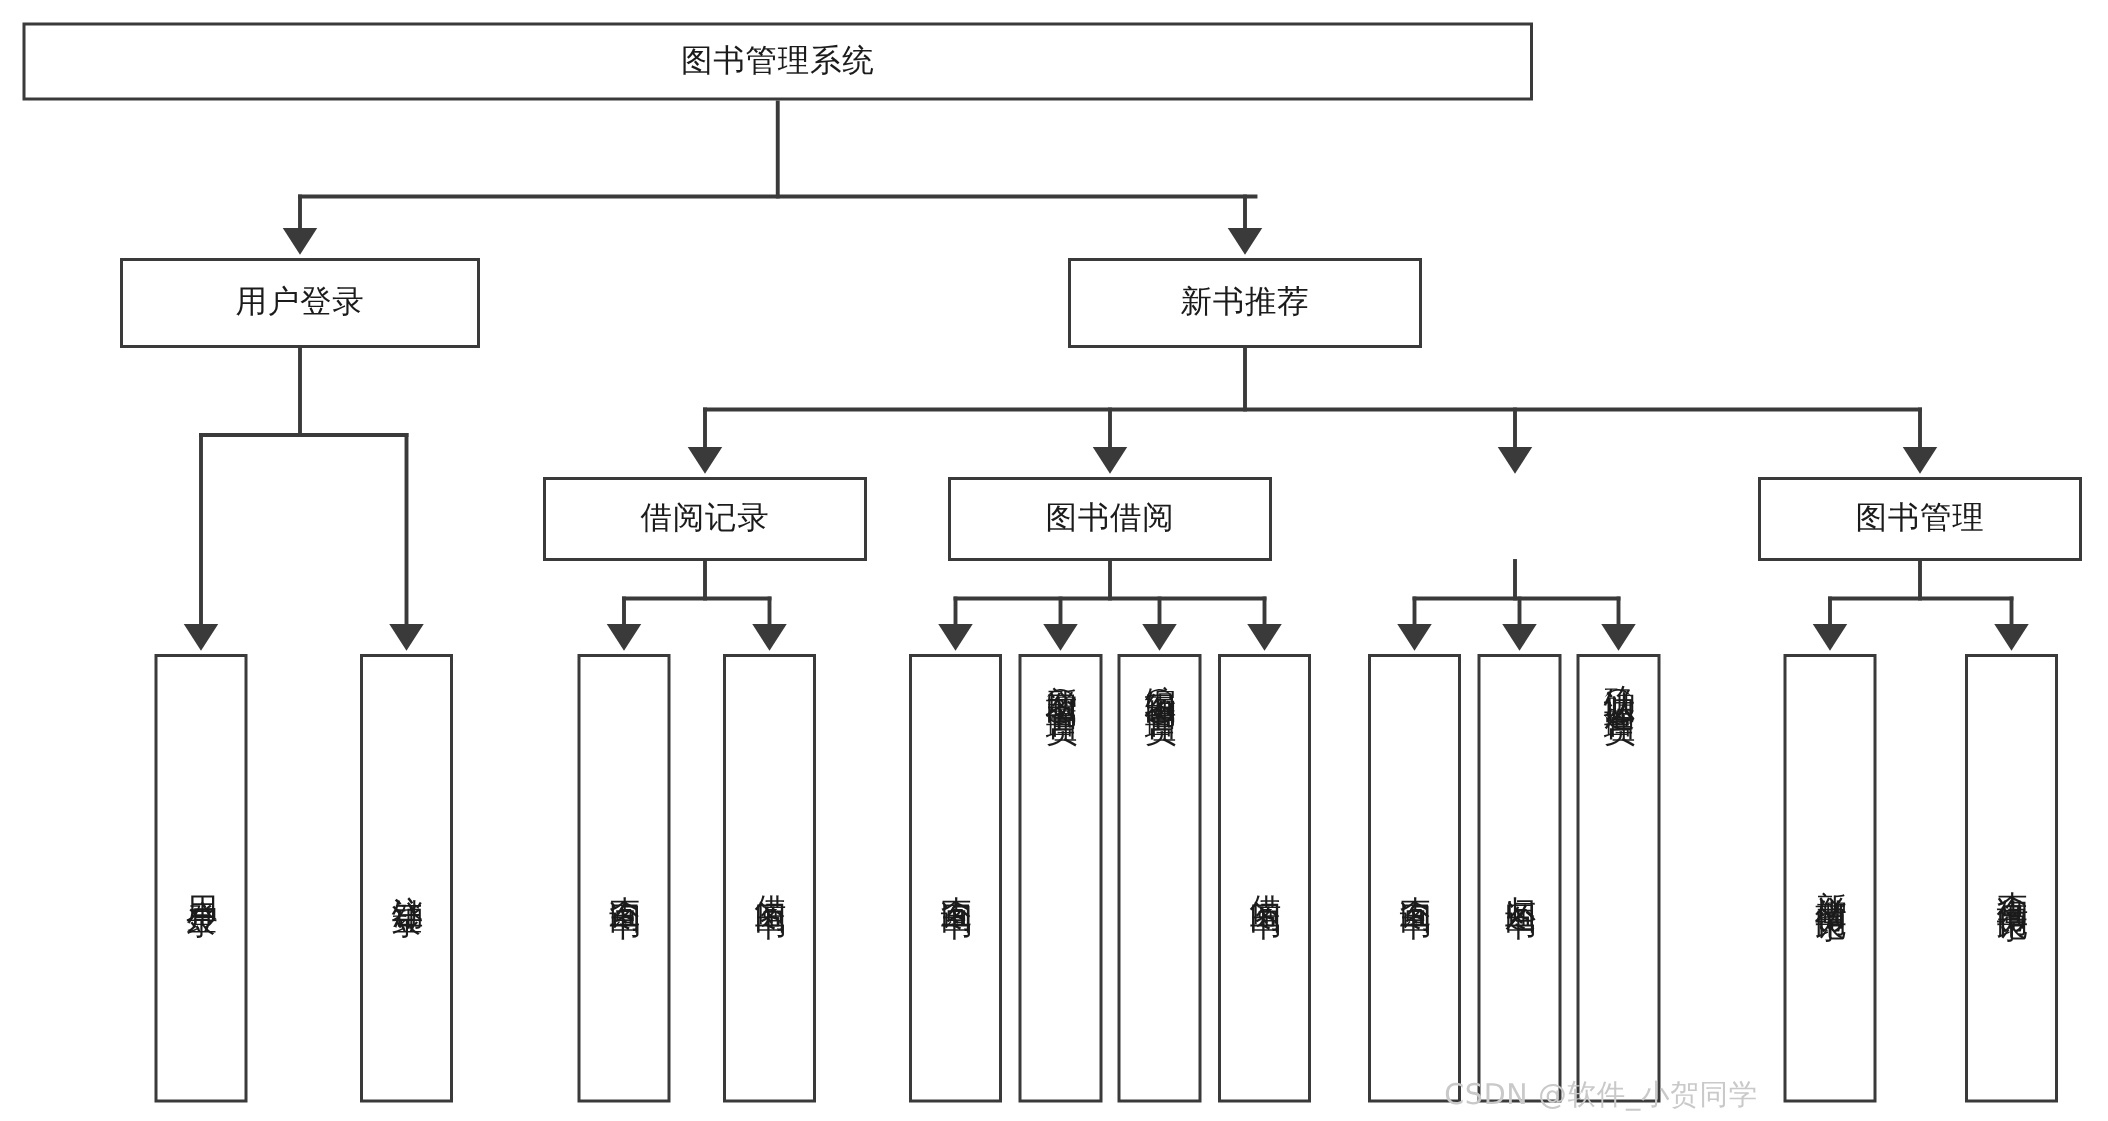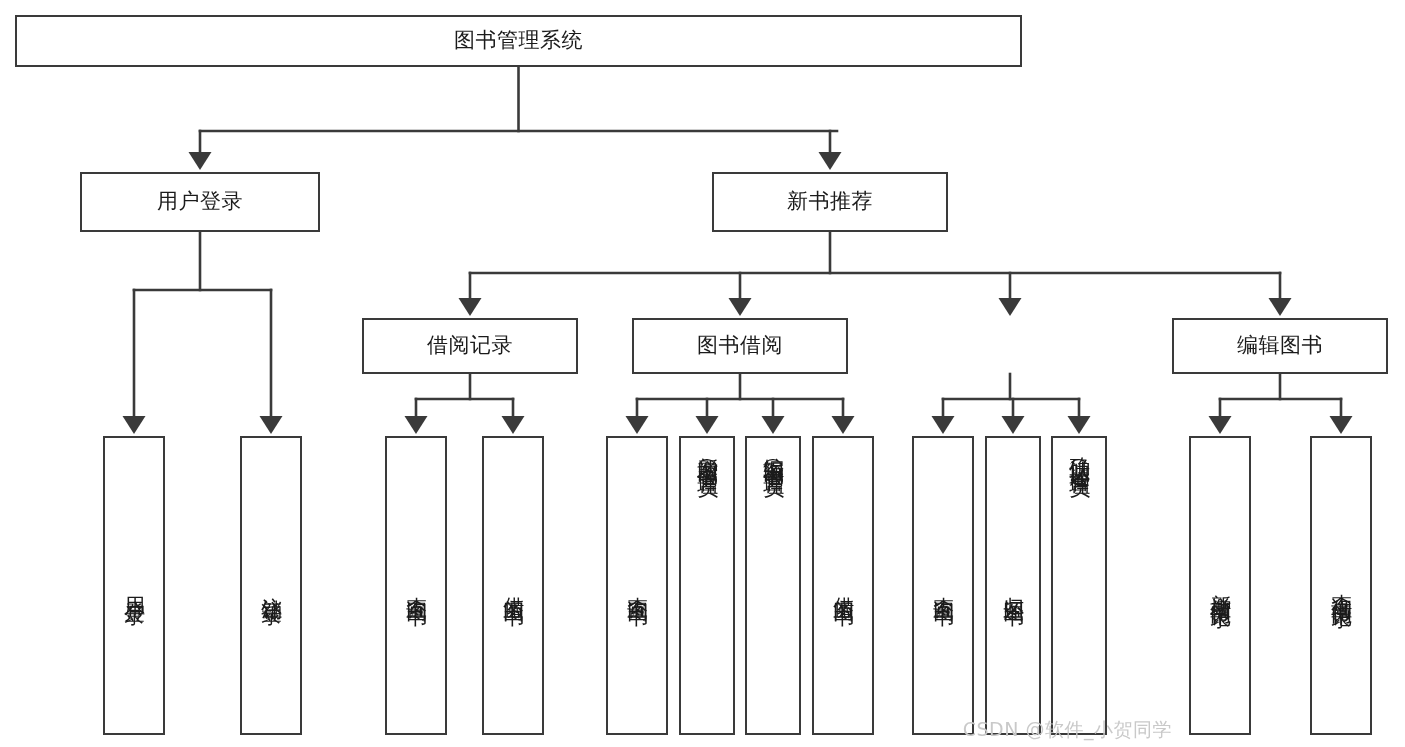--- a/index.html
+++ b/index.html
@@ -146,21 +146,21 @@
     <span class="node-label">新书推荐</span>
   </div>
 
   <div class="node" style="left:362px; top:318px; width:216px; height:56px;">
     <span class="node-label">借阅记录</span>
   </div>
   <div class="node" style="left:632px; top:318px; width:216px; height:56px;">
     <span class="node-label">图书借阅</span>
   </div>
   <div class="node" style="left:1172px; top:318px; width:216px; height:56px;">
-    <span class="node-label">编辑图书</span>
+    <span class="node-label">图书管理</span>
   </div>
 
   <div class="node leaf" style="left:103px; top:436px; width:62px; height:299px;">
     <div class="leaf-inner">
       <span class="node-label">用户登录</span>
     </div>
   </div>
 
   <div class="node leaf" style="left:240px; top:436px; width:62px; height:299px;">
     <div class="leaf-inner">

